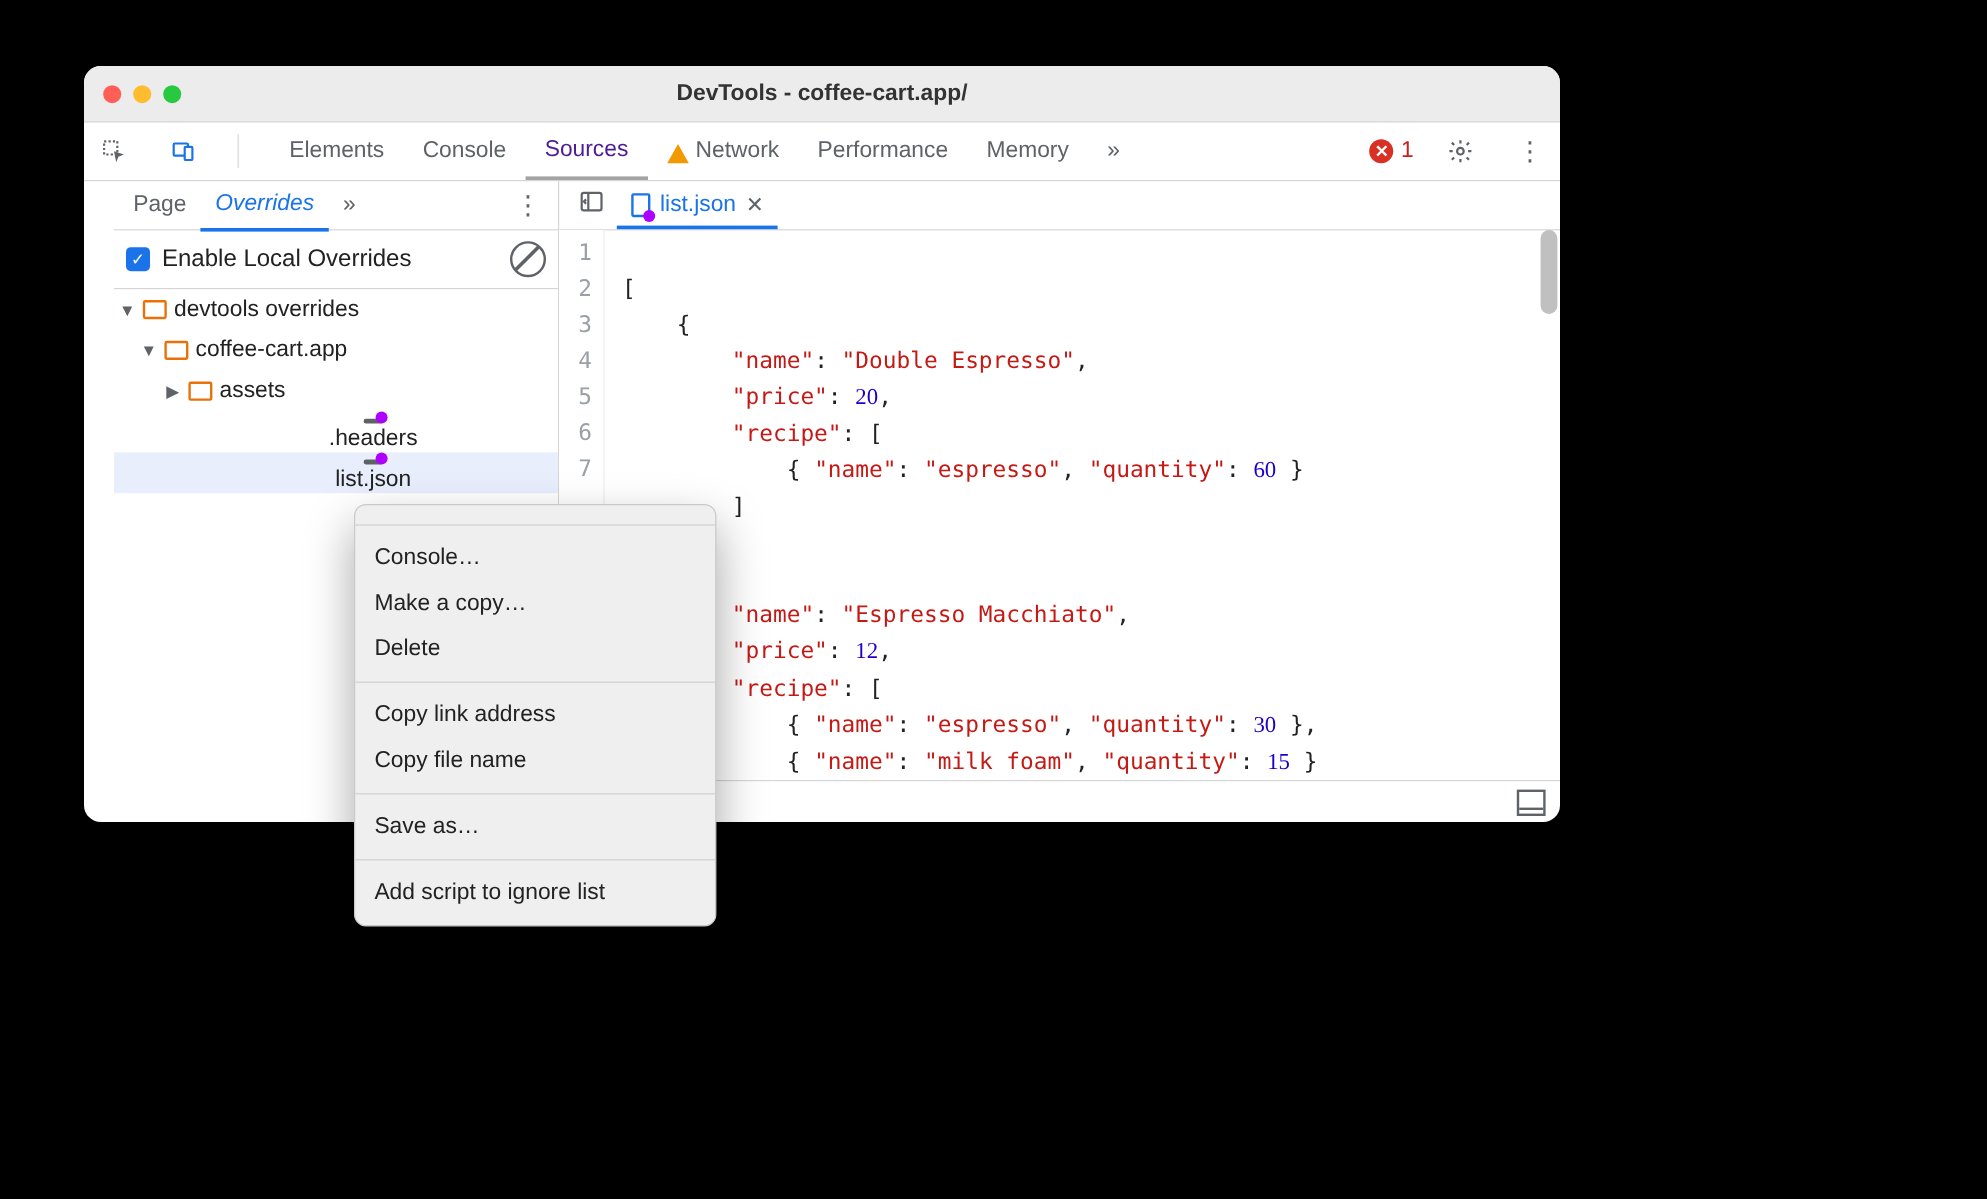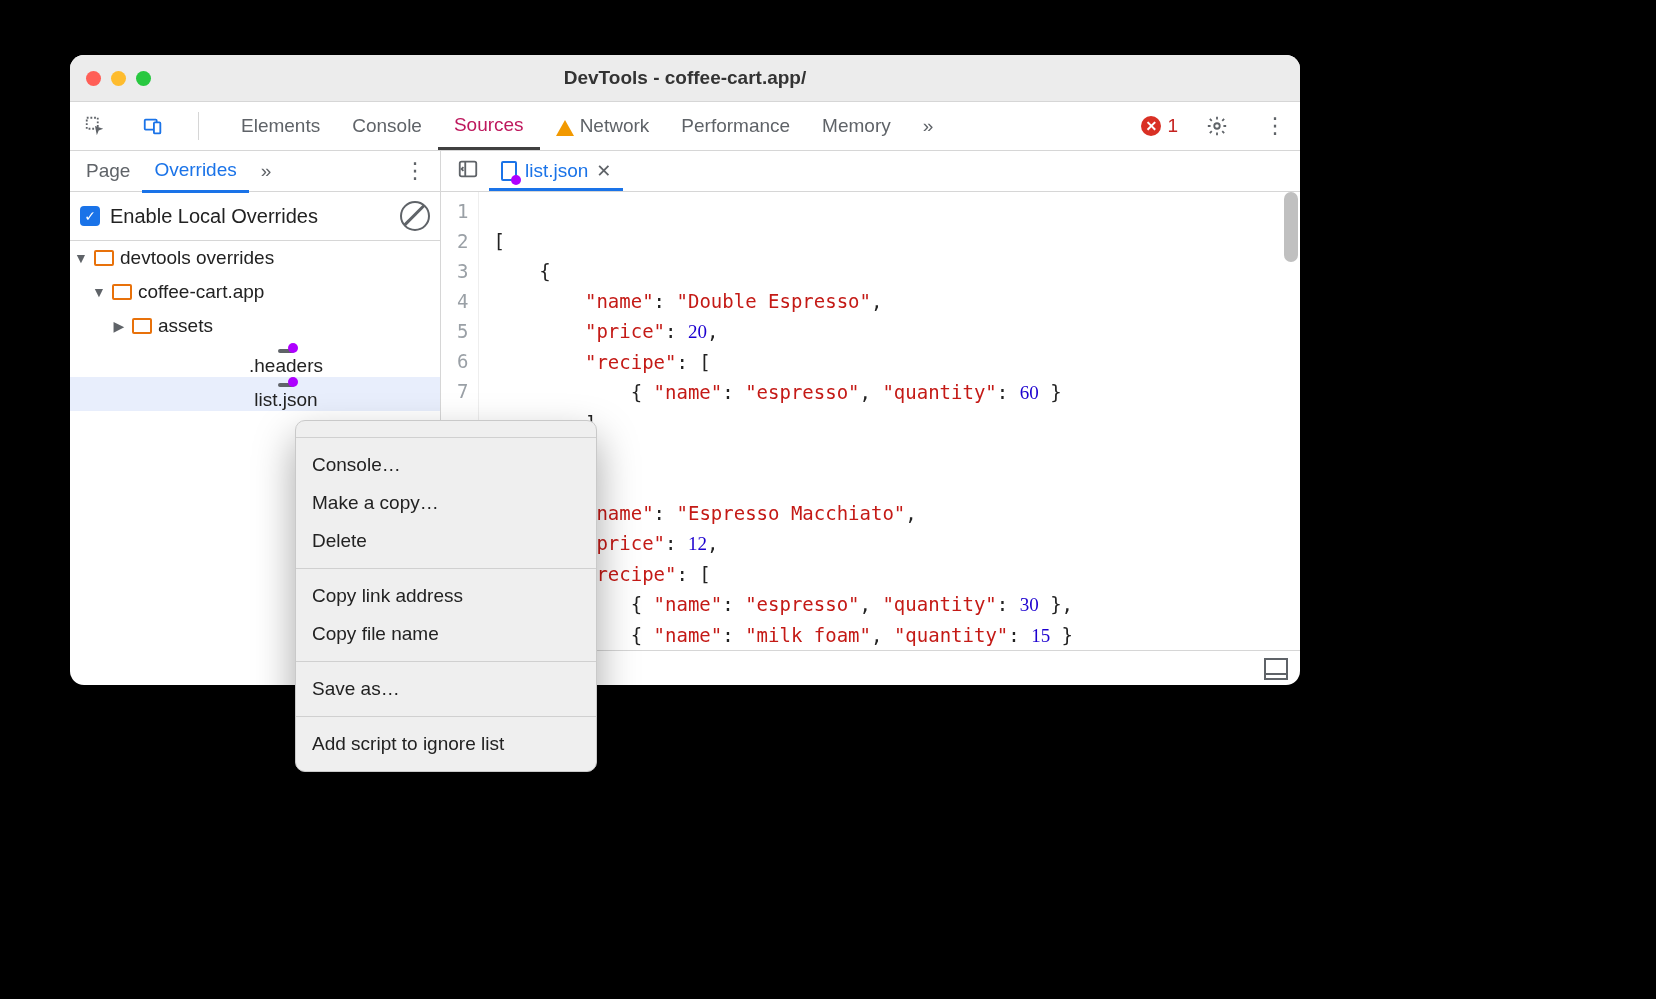--- a/index.html
+++ b/index.html
@@ -9,29 +9,29 @@
   .traffic{display:flex;gap:10px;padding-left:16px;}
   .tl{width:15px;height:15px;border-radius:50%;}
   .tl.red{background:#ff5f57;} .tl.yellow{background:#febc2e;} .tl.green{background:#28c840;}
   .title{position:absolute;left:0;right:0;text-align:center;font-weight:600;color:#333;font-size:19px;}
   .toolbar{height:48px;display:flex;align-items:center;border-bottom:1px solid #d6d6d6;padding:0 6px;gap:20px;}
   .tb-btn{display:flex;align-items:center;justify-content:center;height:48px;padding:0 8px;color:#5f6368;cursor:pointer;}
   .tb-btn svg{width:22px;height:22px;}
   .vrule{width:1px;height:28px;background:#d6d6d6;margin:0 6px;}
   .tabs{display:flex;align-items:stretch;height:48px;}
   .tab{display:flex;align-items:center;padding:0 16px;color:#5f6368;font-size:19px;cursor:pointer;gap:6px;}
-  .tab.active{color:#be185d;border-bottom:3px solid #404040;}
+  .tab.active{color:#4c1d95;border-bottom:3px solid #a3a3a3;}
   .spacer{flex:1;}
   .err-badge{display:flex;align-items:center;gap:6px;color:#c5221f;font-size:19px;}
   .err-badge .dot{width:20px;height:20px;border-radius:50%;background:#d93025;color:#fff;display:flex;align-items:center;justify-content:center;font-size:14px;font-weight:700;}
-  .body{display:flex;height:calc(100% - 46px - 48px);}
+  .body{display:flex;height:calc(100% - 46px - 48px);margin-left:25px;}
   .left{width:370px;border-right:1px solid #d6d6d6;display:flex;flex-direction:column;}
   .subtabs{height:40px;display:flex;align-items:center;border-bottom:1px solid #d6d6d6;padding:0 4px;}
   .subtab{padding:0 12px;height:40px;display:flex;align-items:center;color:#5f6368;font-size:19px;cursor:pointer;}
-  .subtab.active{color:#1a73e8;border-bottom:3px solid #1a73e8;}
+  .subtab.active{color:#1a73e8;border-bottom:3px solid #1a73e8;font-style:italic;}
   .subtabs .dots{margin-left:auto;padding:0 10px;color:#5f6368;cursor:pointer;font-size:22px;}
   .enable-row{height:48px;display:flex;align-items:center;gap:10px;border-bottom:1px solid #d6d6d6;padding:0 10px;}
   .chk{width:20px;height:20px;border-radius:4px;background:#1a73e8;color:#fff;display:flex;align-items:center;justify-content:center;font-size:14px;}
   .ban-icon{margin-left:auto;width:26px;height:26px;border:2.5px solid #5f6368;border-radius:50%;position:relative;}
   .ban-icon::after{content:"";position:absolute;left:11px;top:-2px;width:2.5px;height:28px;background:#5f6368;transform:rotate(45deg);}
   .tree{flex:1;overflow:auto;font-size:19px;}
   .row{display:flex;align-items:center;height:34px;padding-left:4px;gap:6px;cursor:pointer;}
   .row.sel{background:#e8eefc;}
   .tw{width:14px;text-align:center;color:#5f6368;font-size:14px;}
   .ind1{padding-left:4px;} .ind2{padding-left:22px;} .ind3{padding-left:42px;} .ind4{padding-left:62px;flex-direction:column;}

